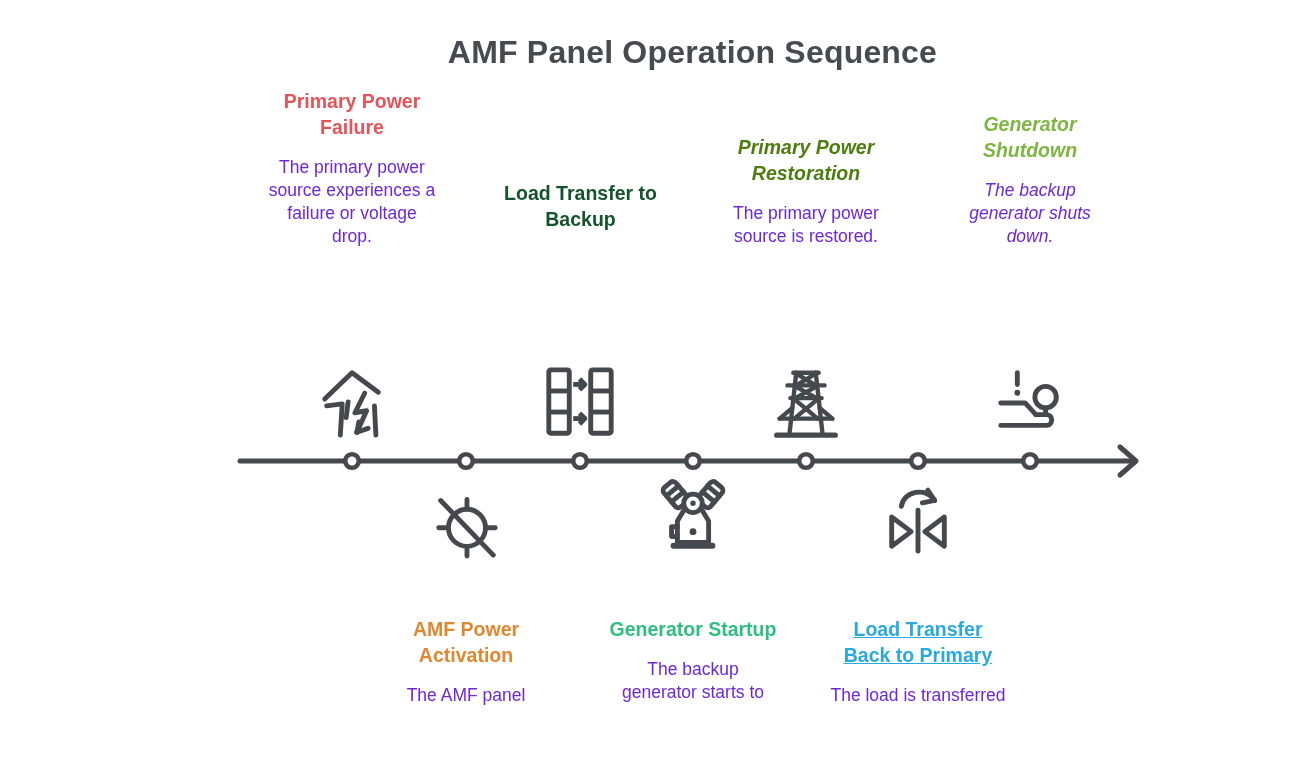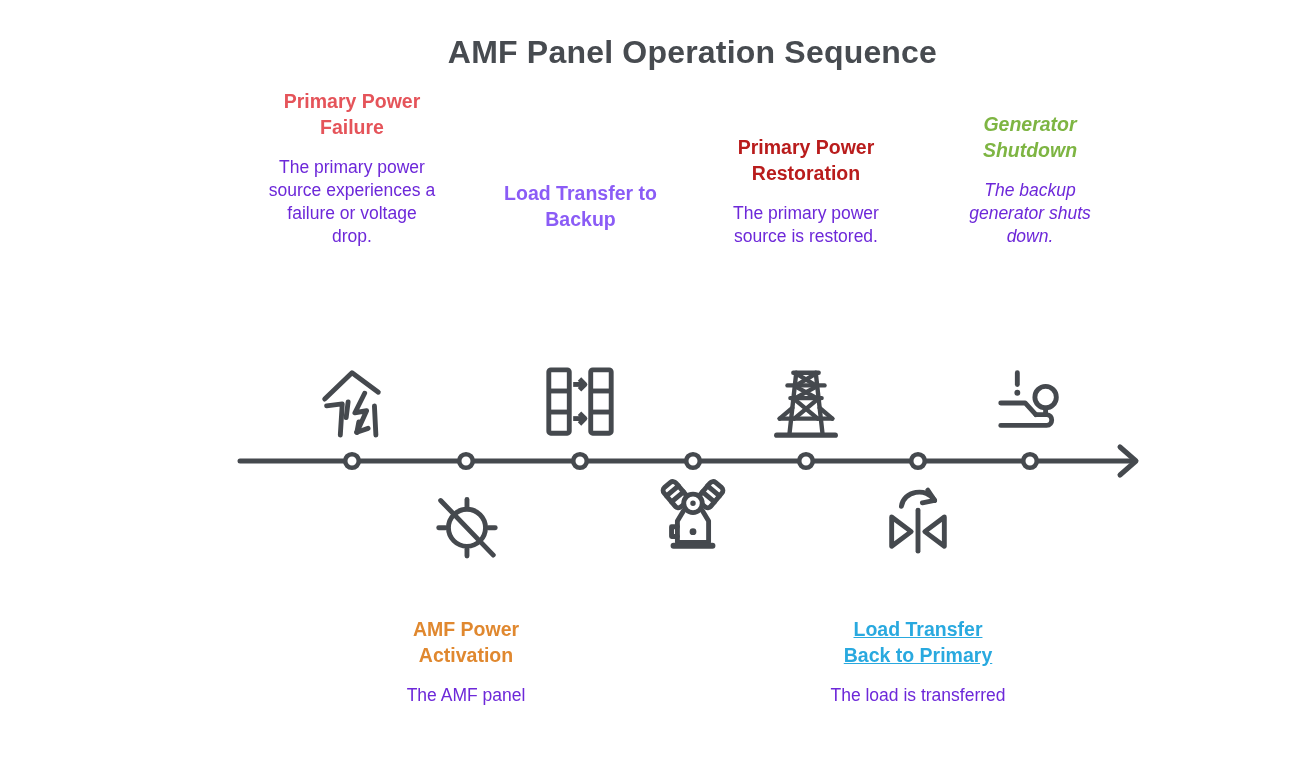--- a/index.html
+++ b/index.html
@@ -26,38 +26,42 @@
 <div class="canvas">
 
   <div class="page-title">AMF Panel Operation Sequence</div>
 
   <div class="step top" style="left:267px;width:170px;">
     <div class="step-heading" style="color: rgb(229, 84, 90); margin-top: 35px;">Primary Power Failure</div>
     <div class="step-desc">The primary power source experiences a failure or voltage drop.</div>
   </div>
 
   <div class="step top" style="left:493px;width:175px;">
-    <div class="step-heading" style="color: #8b5cf6;">Load Transfer to Backup</div>
+    <div class="step-heading" style="color: #14532d;">Load Transfer to Backup</div>
   </div>
 
   <div class="step top" style="left:718px;width:176px;">
-    <div class="step-heading" style="color: #b91c1c;">Primary Power Restoration</div>
+    <div class="step-heading" style="color: #4d7c0f; font-style: italic;">Primary Power Restoration</div>
     <div class="step-desc">The primary power source is restored.</div>
   </div>
 
   <div class="step top" style="left:955px;width:150px;font-style:italic;">
     <div class="step-heading" style="color: rgb(126, 181, 67);">Generator Shutdown</div>
     <div class="step-desc">The backup generator shuts down.</div>
   </div>
 
   <div class="step bottom" style="left:386px;width:160px;">
     <div class="step-heading" style="color: rgb(224, 136, 47);">AMF Power Activation</div>
     <div class="step-desc">The AMF panel detects the power failure and activates.</div>
   </div>
 
+  <div class="step bottom" style="left:609px;width:168px;">
+    <div class="step-heading" style="color: rgb(46, 190, 128);">Generator Startup</div>
+    <div class="step-desc">The backup generator starts to provide power.</div>
+  </div>
 
   <div class="step bottom" style="left:828px;width:180px;">
     <div class="step-heading" style="color: rgb(41, 169, 223); text-decoration: underline;">Load Transfer Back to Primary</div>
     <div class="step-desc">The load is transferred back to the primary power source.</div>
   </div>
 
   <div class="icon" style="left:313px;top:363px;">
     <svg viewBox="0 0 80 80">
       <g fill="none" stroke="#45494E" stroke-width="5" stroke-linecap="round" stroke-linejoin="round">
         <path d="M12 37 L40 10 L67 30"></path>

